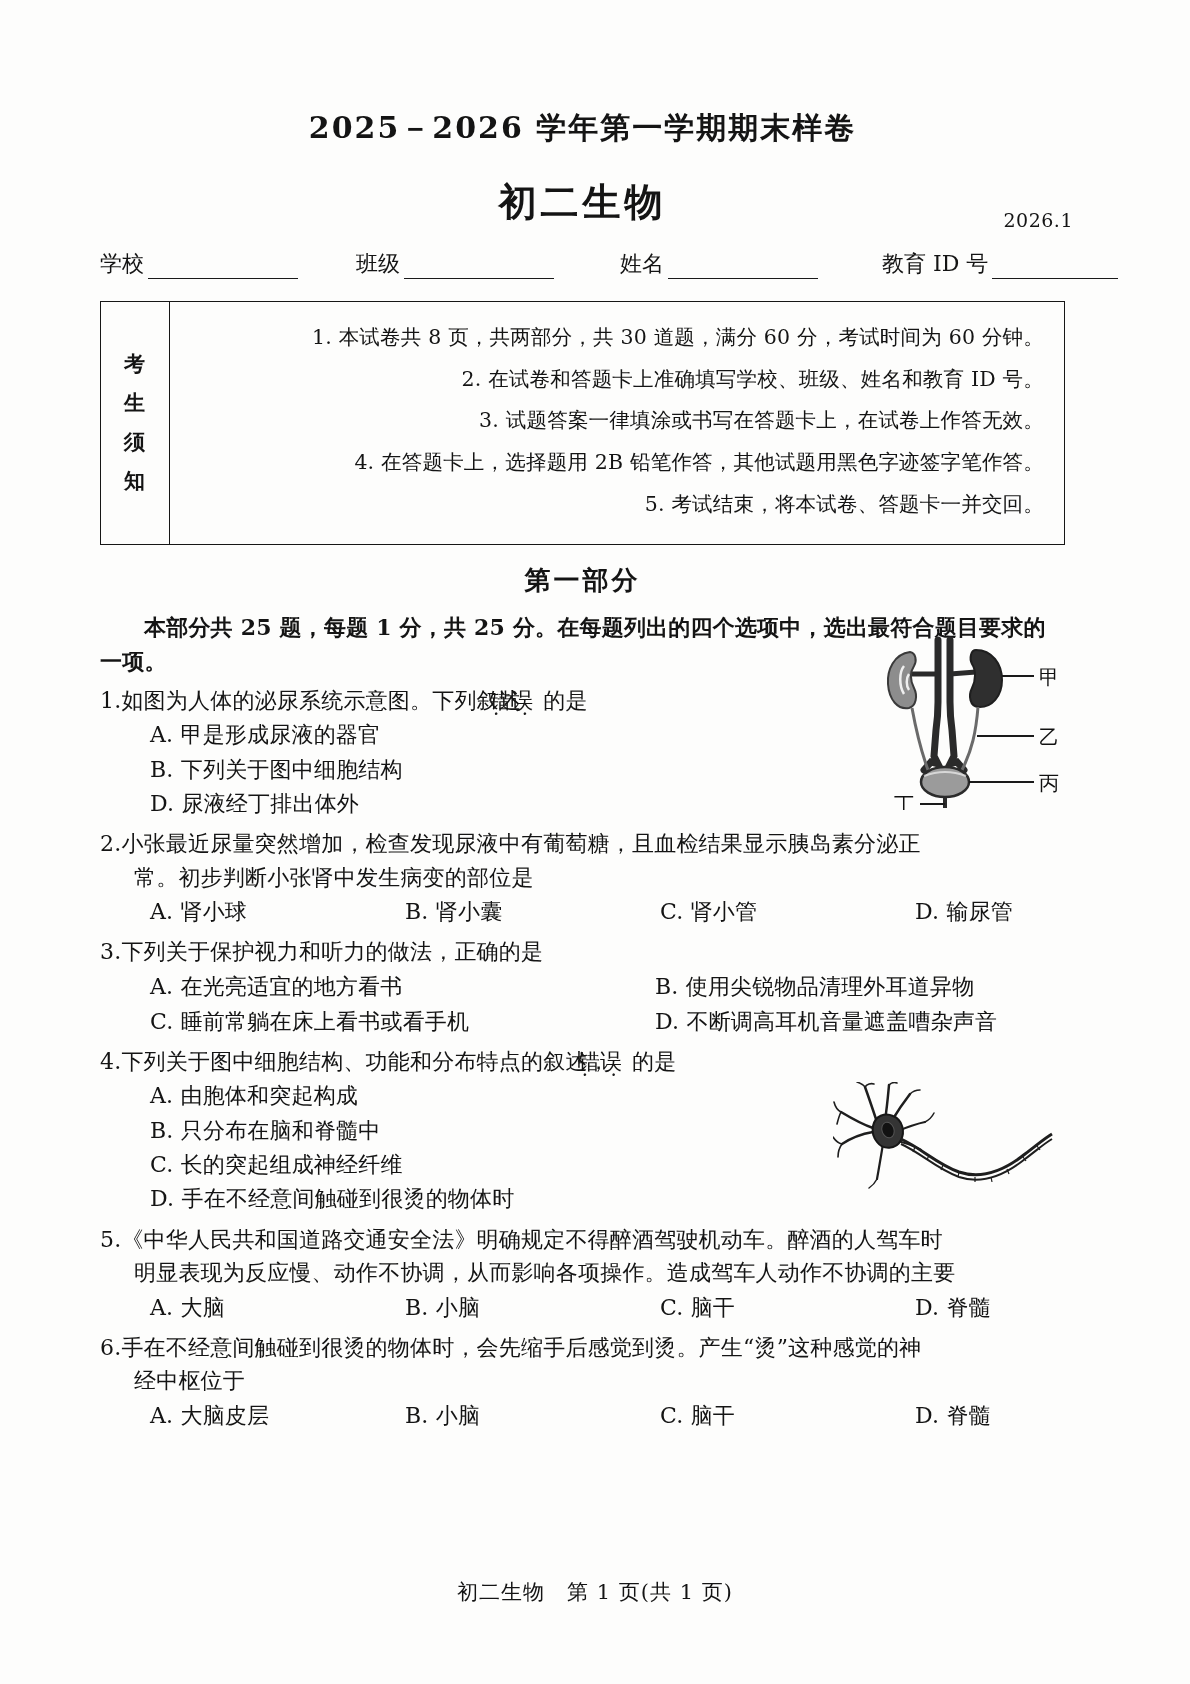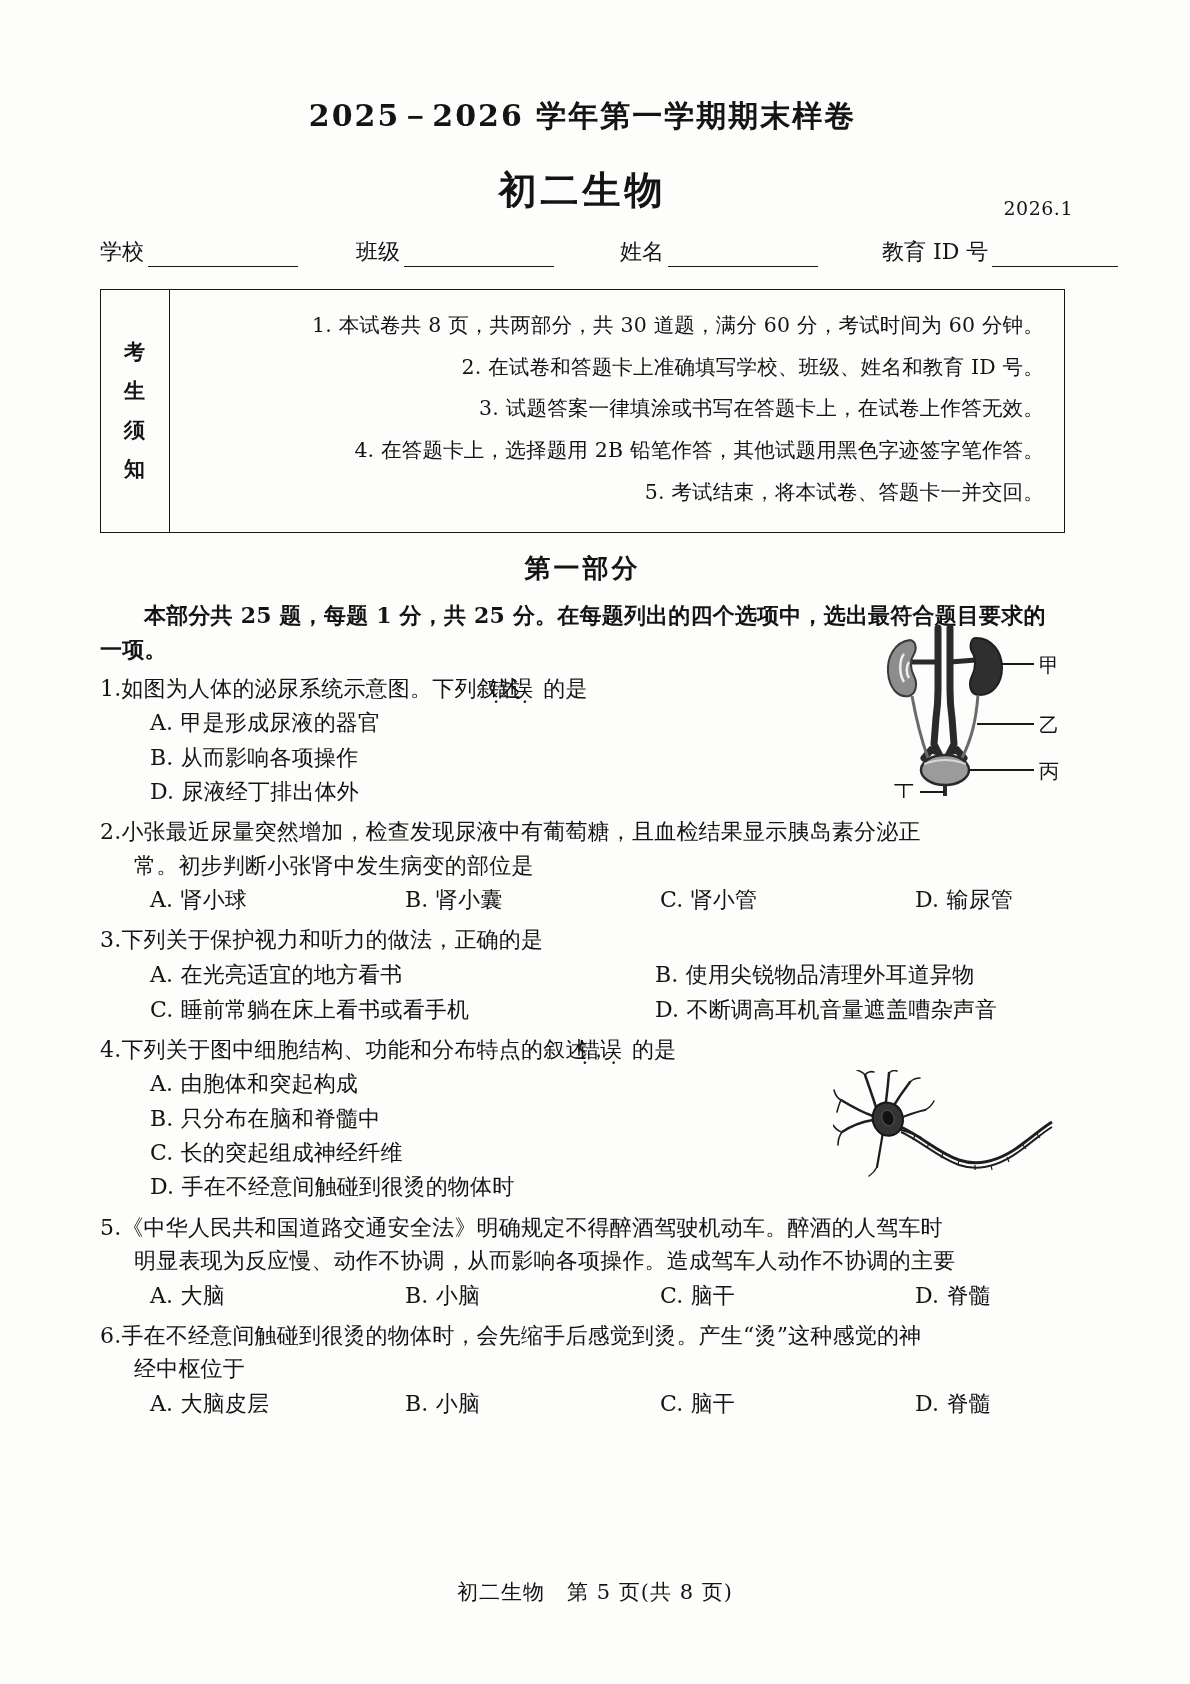--- a/index.html
+++ b/index.html
@@ -19,21 +19,21 @@
     position: relative;
     width: 1190px;
     height: 1684px;
     padding: 0;
     box-sizing: border-box;
     background: #fdfdfc;
   }
   .content {
     position: absolute;
     left: 100px;
-    top: 4px;
+    top: 16px;
     width: 965px;
   }
 
   
   .exam-title {
     text-align: center;
     font-size: 30px;
     font-weight: bold;
     letter-spacing: 2px;
     margin-top: 92px;
@@ -265,21 +265,21 @@
       </div>
     </div>
 
     <div class="part-title">第一部分</div>
     <div class="part-desc">本部分共 25 题，每题 1 分，共 25 分。在每题列出的四个选项中，选出最符合题目要求的一项。</div>
 
     <div class="q">
       <span class="q-stem"><span>1.</span><span>如图为人体的泌尿系统示意图。下列叙述</span><span class="dots">错误</span><span>的是</span></span>
       <div class="opts-stack">
         <span class="opt-line">A. 甲是形成尿液的器官</span>
-        <span class="opt-line">B. 从而影响各项操作</span>
+        <span class="opt-line">B. 下列关于图中细胞结构</span>
         <span class="opt-line">D. 尿液经丁排出体外</span>
       </div>
     </div>
 
     <div class="q">
       <span class="q-stem"><span>2.</span><span>小张最近尿量突然增加，检查发现尿液中有葡萄糖，且血检结果显示胰岛素分泌正</span></span>
       <span class="q-cont">常。初步判断小张肾中发生病变的部位是</span>
       <div class="opts-row cols4">
         <div>A. 肾小球</div>
         <div>B. 肾小囊</div>
@@ -407,15 +407,15 @@
           <path d="M174,87 L176,92"></path>
             <path d="M190,75 L193,79"></path>
           <path d="M204,64 L207,68"></path>
         </g>
       </svg>
     </div>
 
   </div>
 
   <div class="footer">
-    <span>初二生物</span><span class="gap"></span><span>第 5 页(共 8 页)</span>
+    <span>初二生物</span><span class="gap"></span><span>第 1 页(共 1 页)</span>
   </div>
 </div>
 
 </body></html>

